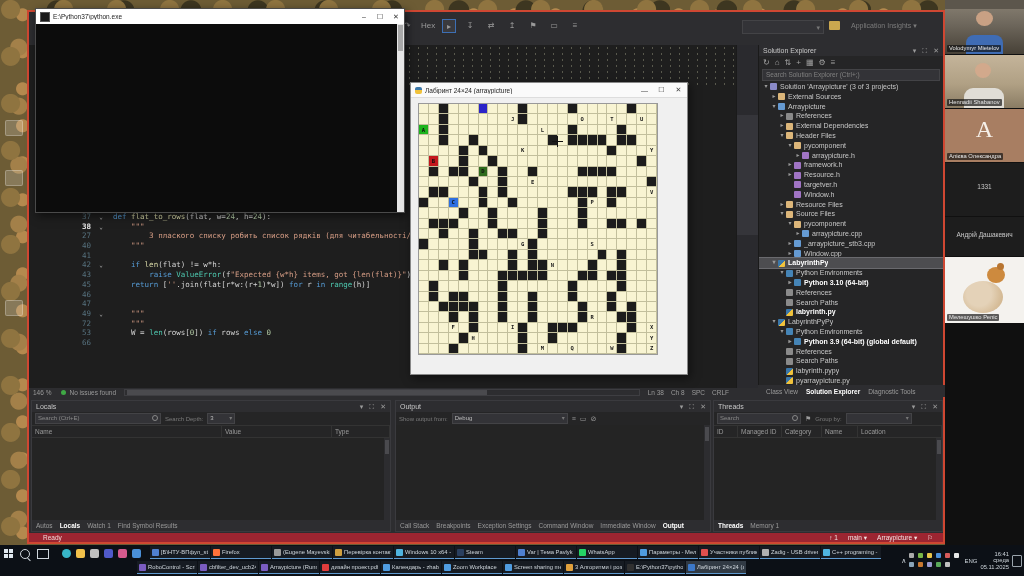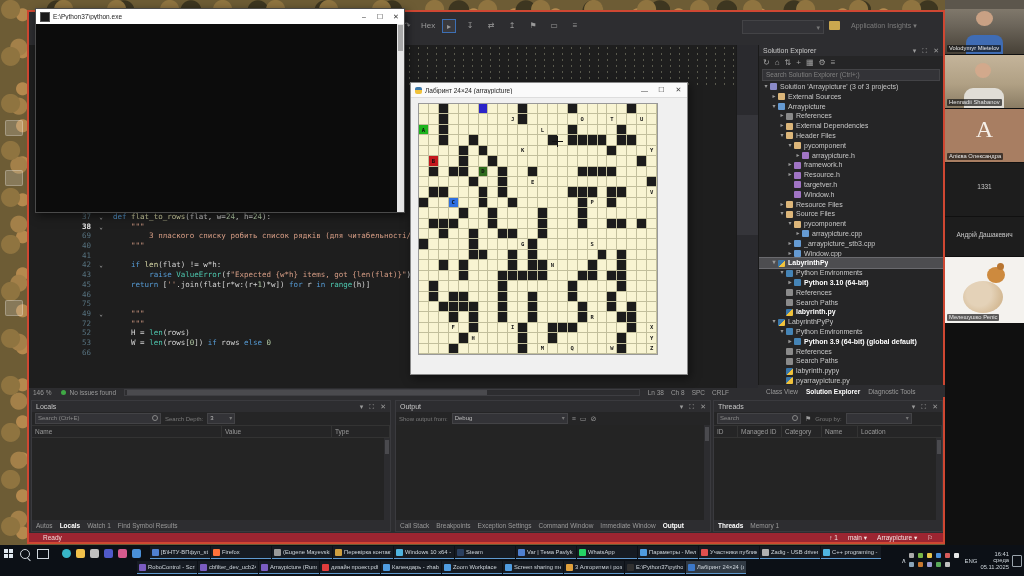--- a/index.html
+++ b/index.html
@@ -207,31 +207,30 @@
       <div class="tb-combo"></div>
       <div id="tb-folder"></div>
       <span id="tb-insights">Application Insights ▾</span>
     </div>
 
     <div id="editor">
       <div id="editor-speckle"></div>
       <div id="code-lines">
           <div class="cl"><span class="ln">37</span><span class="fold">⌄</span><span class="code"><span class="tk-kw">def </span><span class="tk-fn">flat_to_rows</span><span class="tk-tx">(flat, w=</span><span class="tk-nm">24</span><span class="tk-tx">, h=</span><span class="tk-nm">24</span><span class="tk-tx">):</span></span></div>
           <div class="cl cur"><span class="ln">38</span><span class="fold">⌄</span><span class="code"><span class="tk-st">    """</span></span></div>
-          <div class="cl"><span class="ln">69</span><span class="fold"></span><span class="code"><span class="tk-st">        З плаского списку робить список рядків (для читабельності/редагув</span></span></div>
+          <div class="cl"><span class="ln">27</span><span class="fold"></span><span class="code"><span class="tk-st">        З плаского списку робить список рядків (для читабельності/редагув</span></span></div>
           <div class="cl"><span class="ln">40</span><span class="fold"></span><span class="code"><span class="tk-st">    """</span></span></div>
           <div class="cl"><span class="ln">41</span><span class="fold"></span><span class="code"></span></div>
           <div class="cl"><span class="ln">42</span><span class="fold">⌄</span><span class="code"><span class="tk-tx">    </span><span class="tk-kw">if</span><span class="tk-tx"> </span><span class="tk-fn">len</span><span class="tk-tx">(flat) != w*h:</span></span></div>
           <div class="cl"><span class="ln">43</span><span class="fold"></span><span class="code"><span class="tk-tx">        </span><span class="tk-kw">raise</span><span class="tk-tx"> </span><span class="tk-ty">ValueError</span><span class="tk-tx">(f</span><span class="tk-st">"Expected {w*h} items, got {len(flat)}"</span><span class="tk-tx">)</span></span></div>
           <div class="cl"><span class="ln">45</span><span class="fold"></span><span class="code"><span class="tk-tx">    </span><span class="tk-kw">return</span><span class="tk-tx"> [</span><span class="tk-st">''</span><span class="tk-tx">.join(flat[r*w:(r+</span><span class="tk-nm">1</span><span class="tk-tx">)*w]) </span><span class="tk-kw">for</span><span class="tk-tx"> r </span><span class="tk-kw">in</span><span class="tk-tx"> </span><span class="tk-ty">range</span><span class="tk-tx">(h)]</span></span></div>
           <div class="cl"><span class="ln">46</span><span class="fold"></span><span class="code"></span></div>
-          <div class="cl"><span class="ln">75</span><span class="fold"></span><span class="code"></span></div>
+          <div class="cl"><span class="ln">47</span><span class="fold"></span><span class="code"></span></div>
           <div class="cl"><span class="ln">49</span><span class="fold">⌄</span><span class="code"><span class="tk-st">    """</span></span></div>
           <div class="cl"><span class="ln">72</span><span class="fold"></span><span class="code"><span class="tk-st">    """</span></span></div>
-          <div class="cl"><span class="ln">52</span><span class="fold"></span><span class="code"><span class="tk-tx">    H = </span><span class="tk-ty">len</span><span class="tk-tx">(rows)</span></span></div>
           <div class="cl"><span class="ln">53</span><span class="fold"></span><span class="code"><span class="tk-tx">    W = </span><span class="tk-ty">len</span><span class="tk-tx">(rows[</span><span class="tk-nm">0</span><span class="tk-tx">]) </span><span class="tk-kw">if</span><span class="tk-tx"> rows </span><span class="tk-kw">else</span><span class="tk-tx"> </span><span class="tk-nm">0</span></span></div>
           <div class="cl"><span class="ln">66</span><span class="fold"></span><span class="code"></span></div>
         </div>
     </div>
     <div id="estatus">
       <span class="zoom">146 %</span>
       <span class="okdot"></span>
       <span>No issues found</span>
       <span class="hscroll">
           <span class="hthumb"></span>

